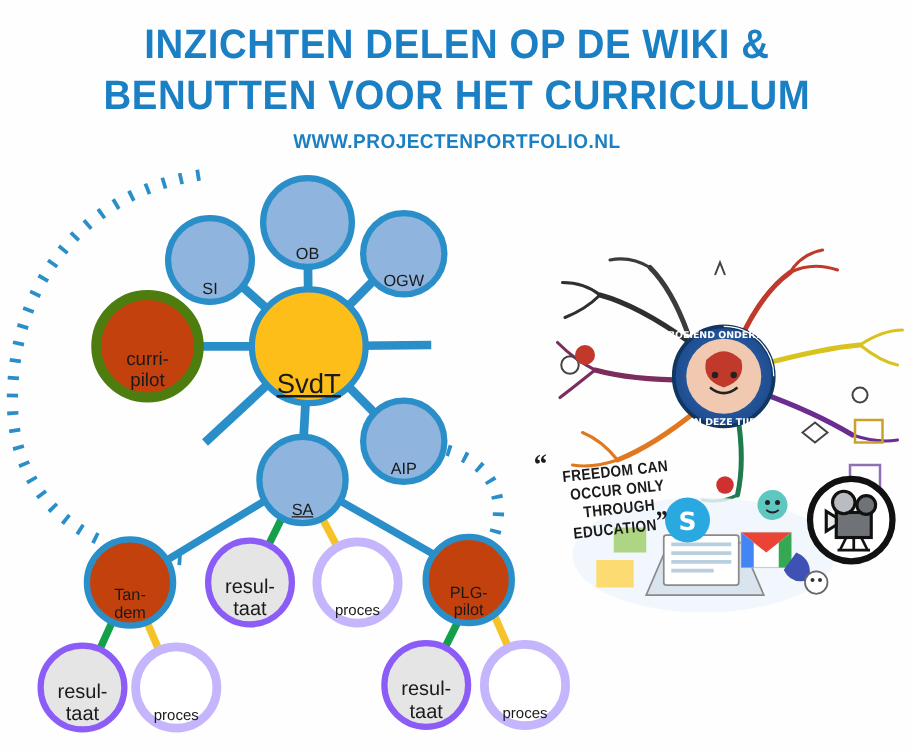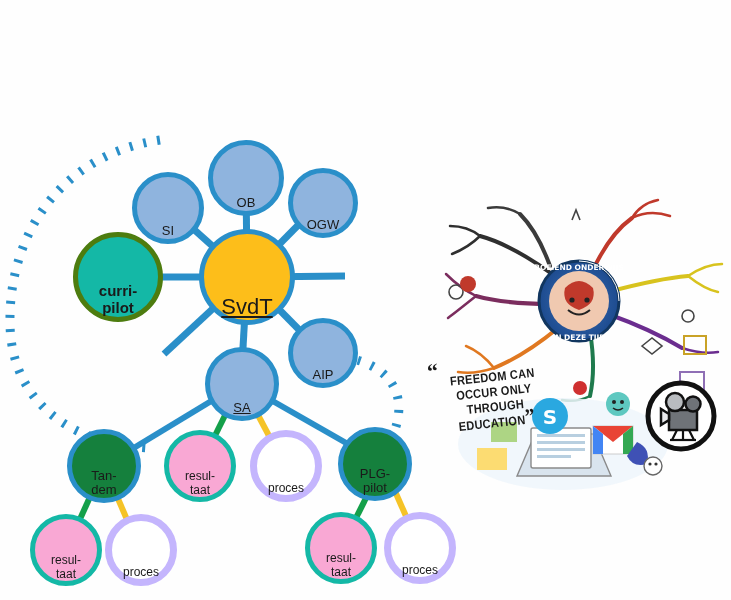--- a/index.html
+++ b/index.html
@@ -70,34 +70,33 @@
     border: 5px solid #2a8fc9;
     font-size: 22px;
     text-decoration: underline;
   }
   .node-sat {
     background: #8fb4de;
     border: 5px solid #2a8fc9;
     font-size: 13px;
   }
   .node-green {
-    background: #14b8a6;
-    border: 5px solid #4d7c0f;
+    background: #c2410c;
+    border: 8px solid #4d7c0f;
     font-size: 15px;
-    font-weight: bold;
   }
   .node-light {
-    background: #15803d;
+    background: #c2410c;
     border: 5px solid #2a8fc9;
     font-size: 13px;
   }
   .node-ring-green {
-    background: #f9a8d4;
-    border: 5px solid #14b8a6;
-    font-size: 12px;
+    background: #e5e5e5;
+    border: 5px solid #8b5cf6;
+    font-size: 16px;
   }
   .node-ring-yellow {
     background: #ffffff;
     border: 7px solid #c4b5fd;
     font-size: 12px;
   }
   .dotted-arc {
     position: absolute;
     z-index: 1;
   }
@@ -151,20 +150,25 @@
     width: 72px;
     height: 72px;
     z-index: 6;
   }
 </style>
 </head>
 <body>
 
 <div id="slide">
 
+  <div id="header">
+    <div id="title-1" class="title-line">INZICHTEN DELEN OP DE WIKI &amp;</div>
+    <div class="title-line">BENUTTEN VOOR HET CURRICULUM</div>
+    <div id="subtitle">WWW.PROJECTENPORTFOLIO.NL</div>
+  </div>
 
   <div id="diagram">
 
     <svg class="dotted-arc" style="left:0px; top:130px; width:400px; height:330px;" viewBox="0 0 400 330">
       <path d="M 160 10 C 60 25, 8 105, 10 195 C 12 275, 75 315, 150 318" fill="none" stroke="#2a8fc9" stroke-width="9" stroke-dasharray="3 11" stroke-linecap="butt"></path>
     </svg>
     <svg class="dotted-arc" style="left:330px; top:345px; width:110px; height:110px;" viewBox="0 0 110 110">
       <path d="M 14 12 C 62 20, 80 52, 62 92" fill="none" stroke="#2a8fc9" stroke-width="9" stroke-dasharray="3 11" stroke-linecap="butt"></path>
     </svg>
 

